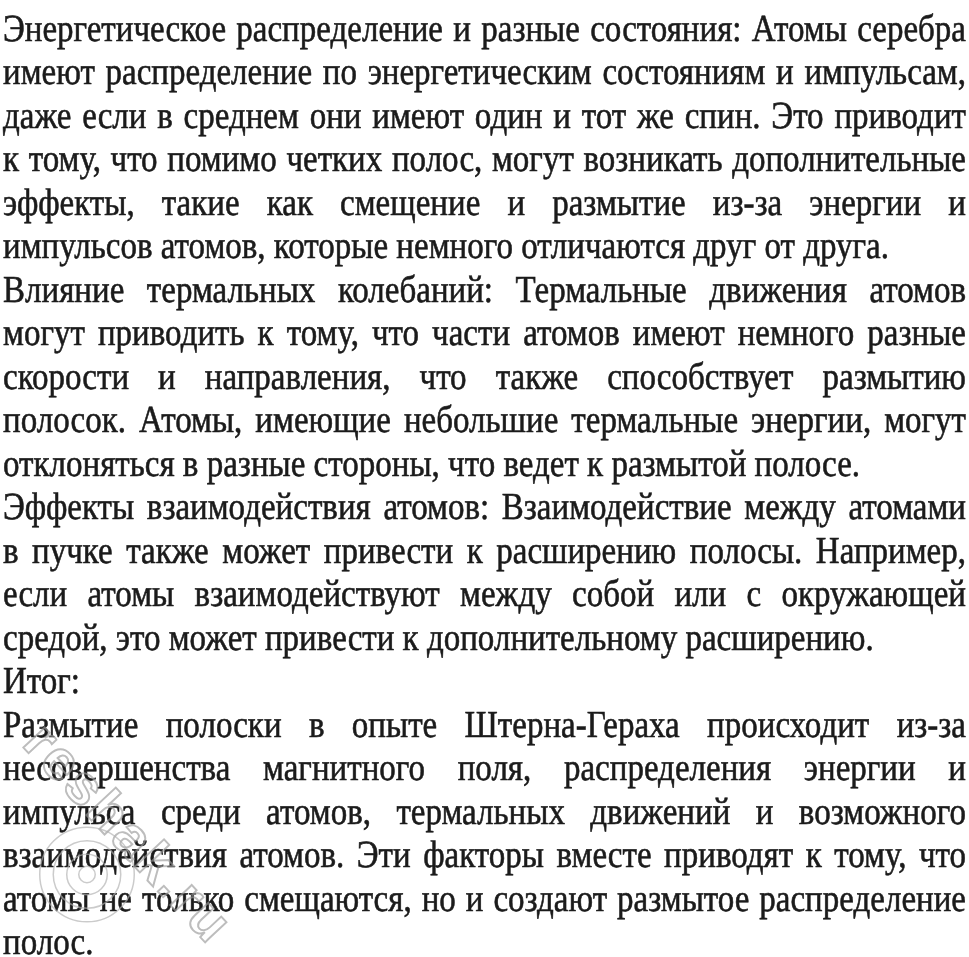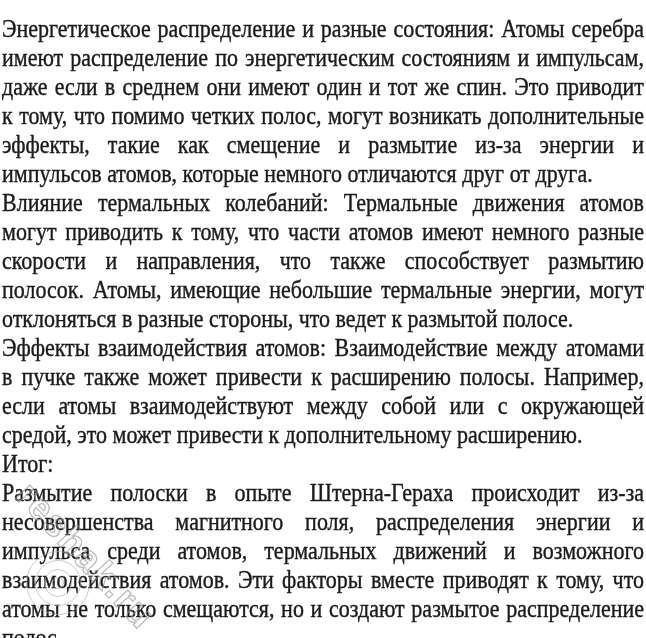--- a/index.html
+++ b/index.html
@@ -13,21 +13,21 @@
     overflow: hidden;
     position: relative;
     font-family: "Liberation Serif", serif;
   }
   .doc {
     position: absolute;
     left: 0;
     top: 0;
     width: 646px;
     height: 638px;
-    padding: 14px 2px 0 2px;
+    padding: 4px 2px 0 2px;
     box-sizing: border-box;
     z-index: 1;
   }
   .line {
     font-size: 22px;
     height: 29px;
     line-height: 29px;
     color: #1b1b1b;
     -webkit-text-stroke: 0.35px #1b1b1b;
     text-align: justify;

